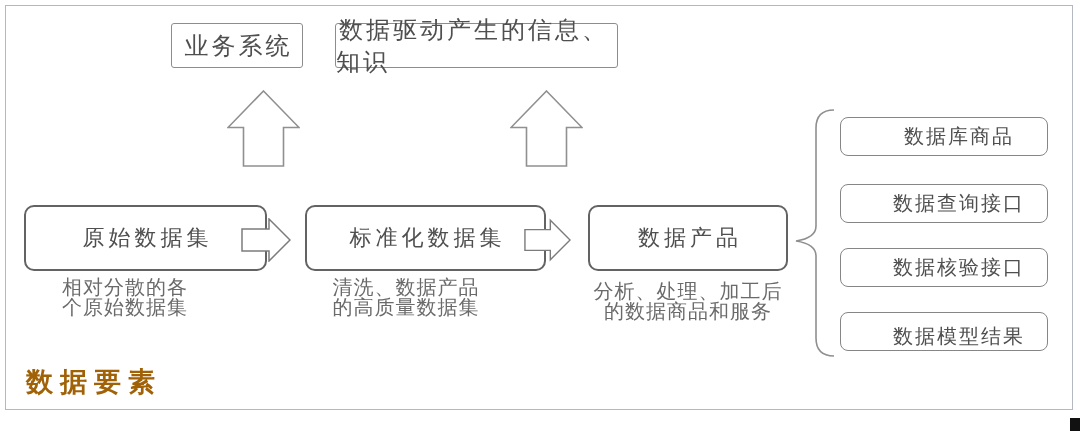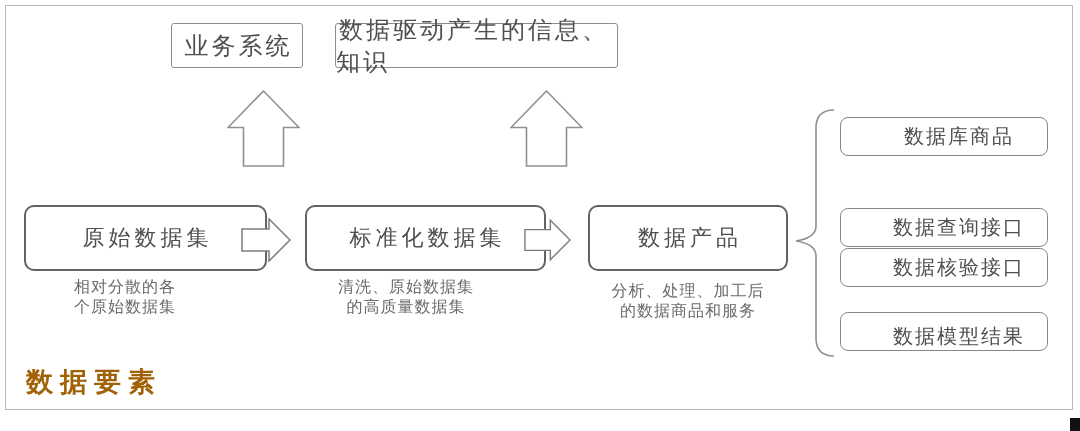--- a/index.html
+++ b/index.html
@@ -54,21 +54,21 @@
     border: 1.5px solid #868686;
     border-radius: 8px;
     font-size: 20px;
     letter-spacing: 2px;
     text-indent: 2px;
     padding-left: 28px;
   }
   .caption {
     position: absolute;
     text-align: center;
-    font-size: 16px;
+    font-size: 20px;
     line-height: 20px;
     color: #6a6a6a;
     letter-spacing: 1px;
   }
   .arrow-svg { position: absolute; }
   .footer-label {
     position: absolute;
     left: 26px;
     top: 364px;
     font-size: 27px;
@@ -122,36 +122,36 @@
 
 <div class="box flow-box" style="left:588px; width:200px;">
   <span>数据产品</span>
 </div>
 
 <div class="caption" style="left:24px; top:277px; width:202px;">
   <div>相对分散的各</div>
   <div>个原始数据集</div>
 </div>
 <div class="caption" style="left:305px; top:277px; width:202px;">
-  <div>清洗、原始数据集</div>
+  <div>清洗、数据产品</div>
   <div>的高质量数据集</div>
 </div>
 <div class="caption" style="left:588px; top:281px; width:200px;">
   <div>分析、处理、加工后</div>
   <div>的数据商品和服务</div>
 </div>
 
 <svg class="arrow-svg" style="left:788px; top:108px;" width="50" height="250" viewBox="0 0 50 250">
   <path d="M46 2 Q28 2 28 20 L28 118 Q28 130 8 133 Q28 136 28 148 L28 230 Q28 248 46 248" fill="none" stroke="#8f8f8f" stroke-width="1.6"></path>
 </svg>
 
 <div class="box out-box" style="top:117px;">
   <span>数据库商品</span>
 </div>
-<div class="box out-box" style="top:184px;margin-top:24px;">
+<div class="box out-box" style="top:184px;">
   <span>数据查询接口</span>
 </div>
 <div class="box out-box" style="top:248px;">
   <span>数据核验接口</span>
 </div>
 <div class="box out-box" style="top:312px;align-items:flex-end;">
   <span>数据模型结果</span>
 </div>
 
 <div class="footer-label">数据要素</div>

